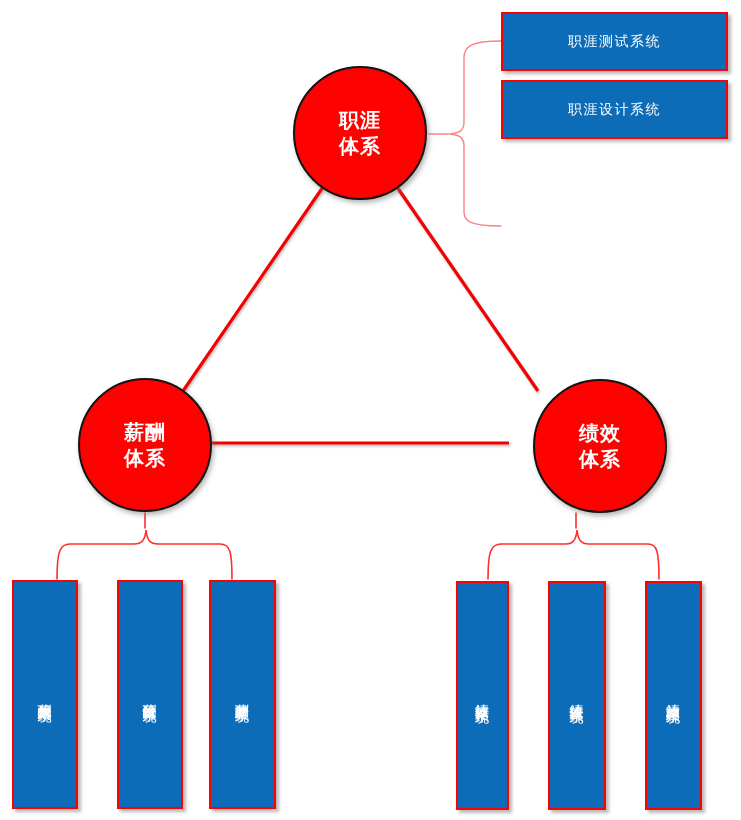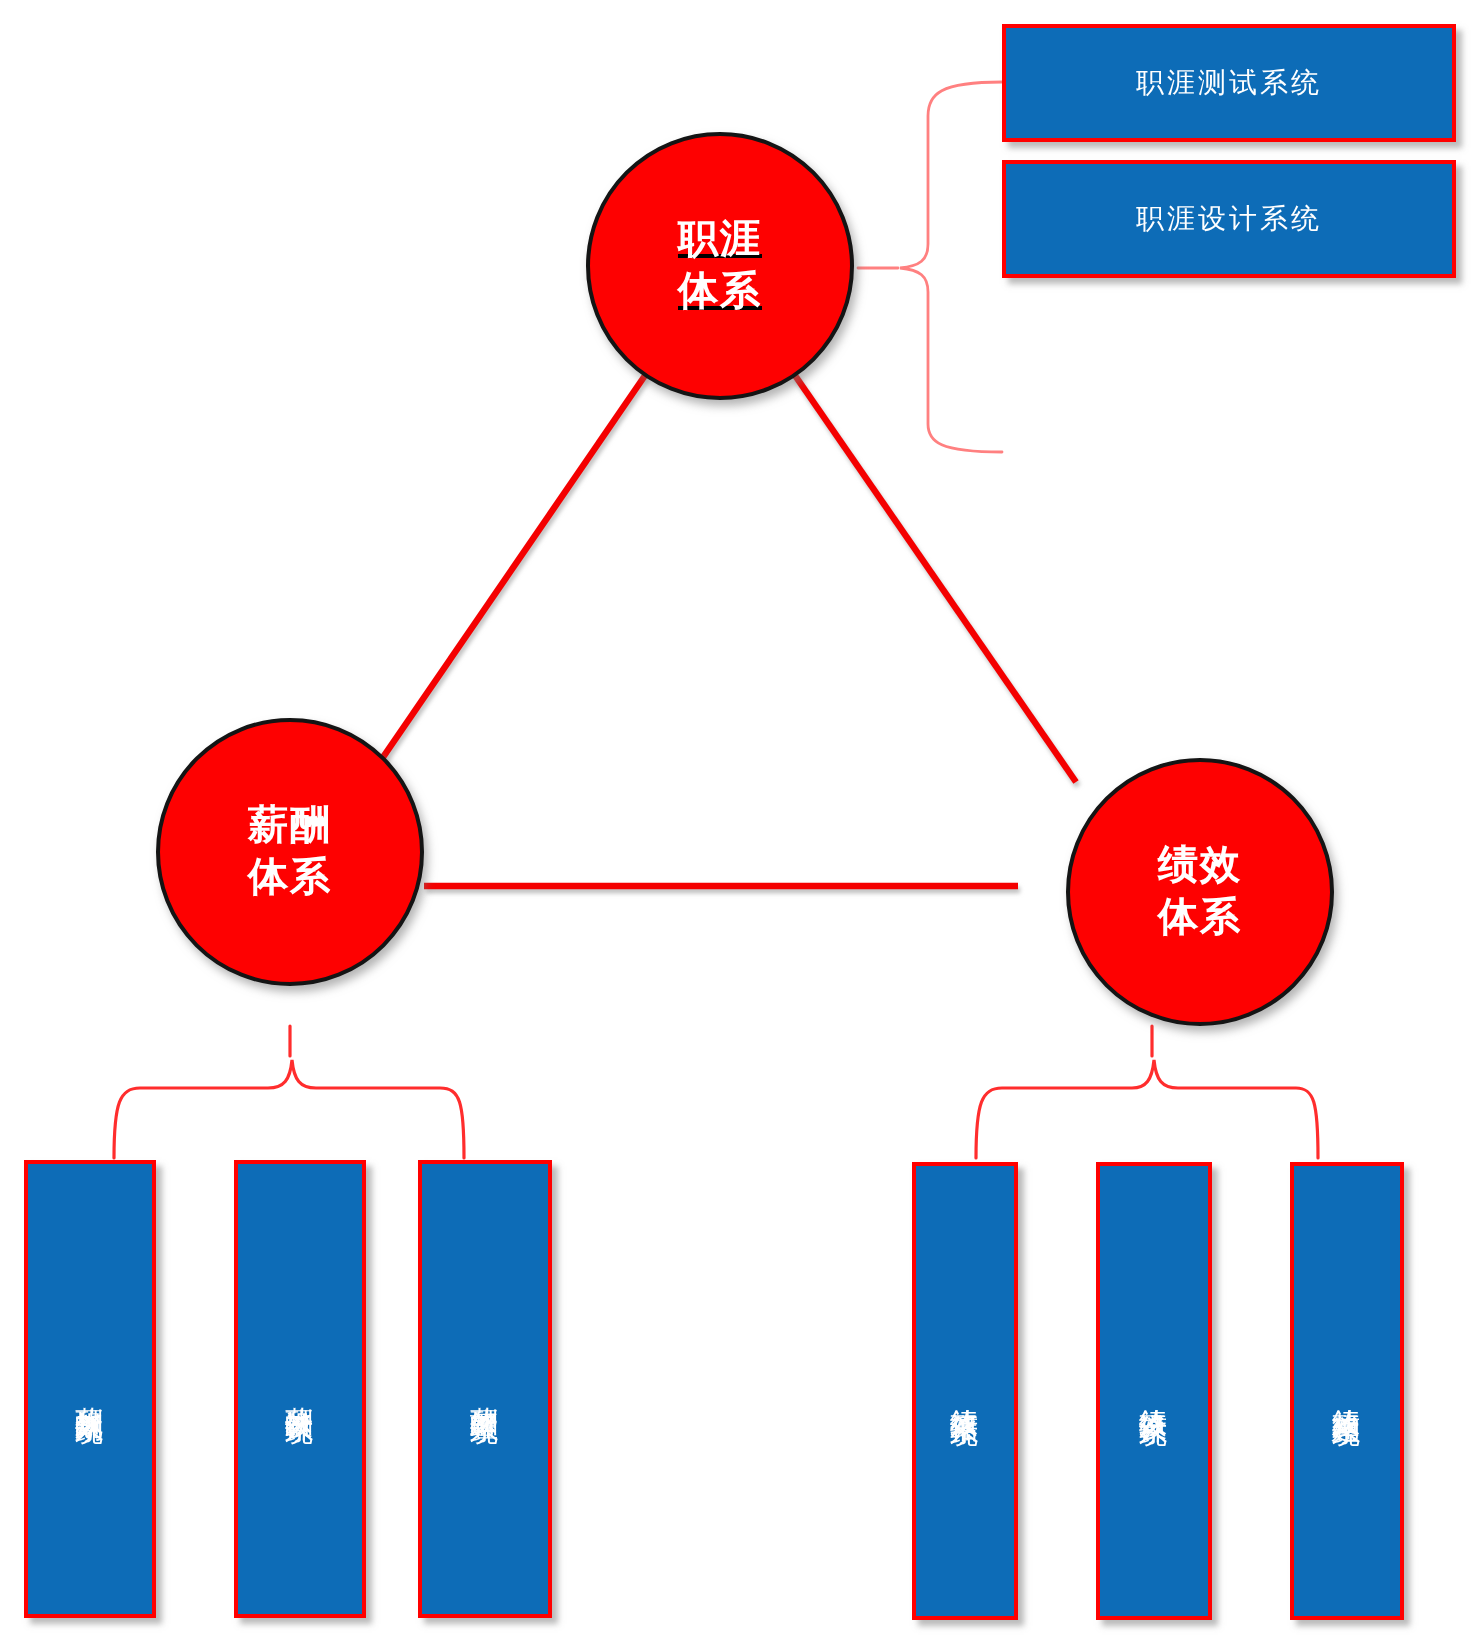--- a/index.html
+++ b/index.html
@@ -44,22 +44,22 @@
     height: 134px;
     border-radius: 50%;
     background: var(--node_fill, #fe0101);
     border: 2px solid var(--node_border, #141414);
     box-sizing: border-box;
     box-shadow: 2px 3px 5px rgba(120,120,120,0.55);
     display: flex;
     align-items: center;
     justify-content: center;
   }
-  .node-top   { left: 293px; top: 66px; text-decoration: underline; }
-  .node-left  { left: 78px;  top: 359px; }
+  .node-top   { left: 293px; top: 66px; }
+  .node-left  { left: 78px;  top: 378px; }
   .node-right { left: 533px; top: 379px; }
   .node-label {
     color: var(--label_color, #ffffff);
     font-size: 20px;
     font-weight: bold;
     line-height: 1.3;
     letter-spacing: 1px;
     text-align: center;
     white-space: pre-line;
   }

